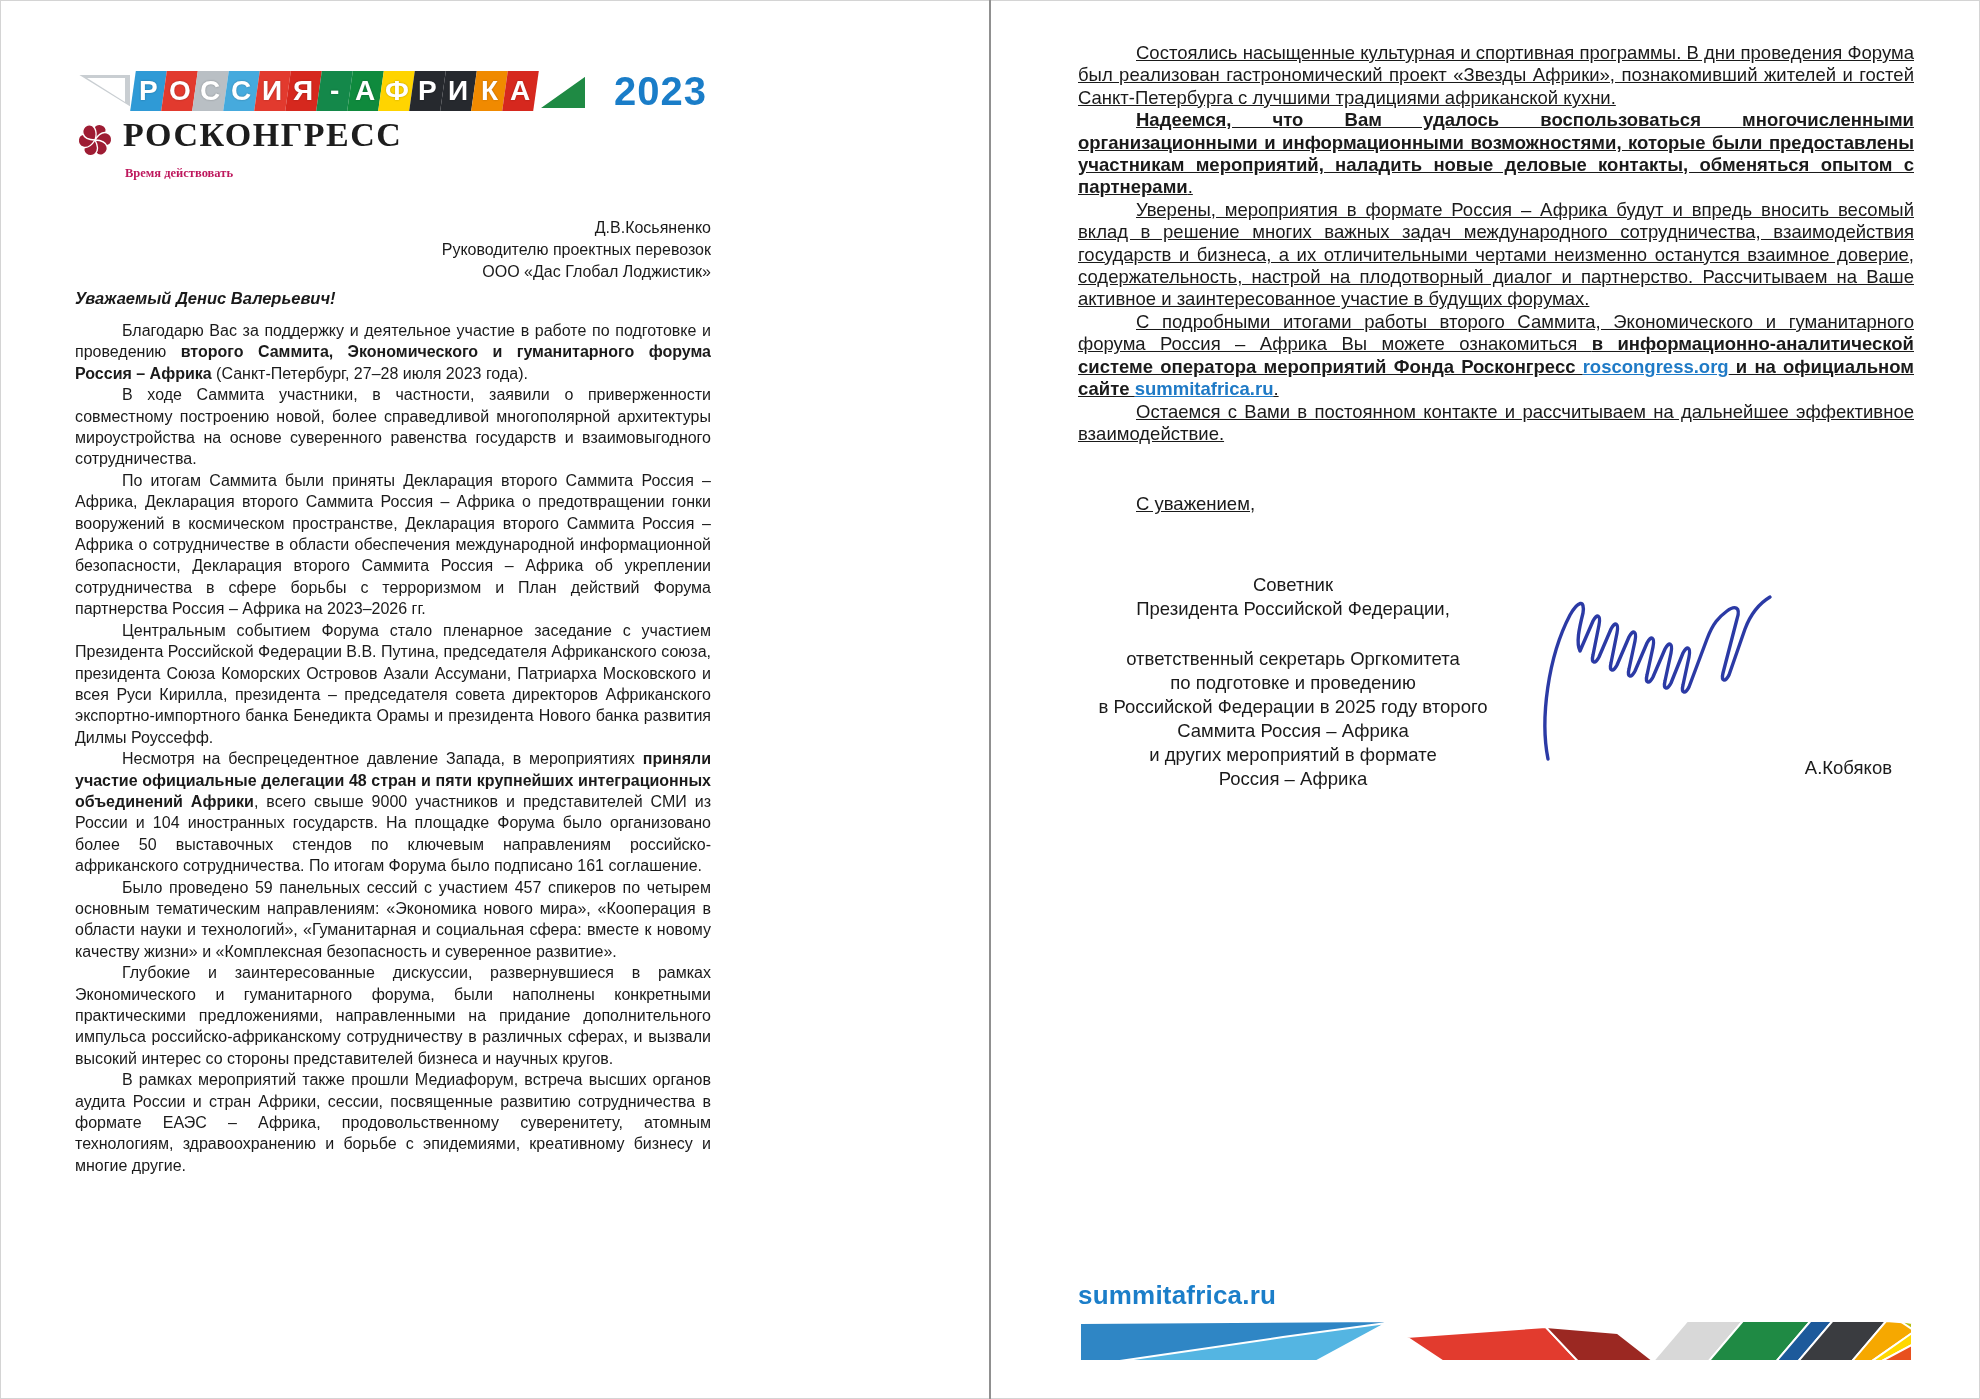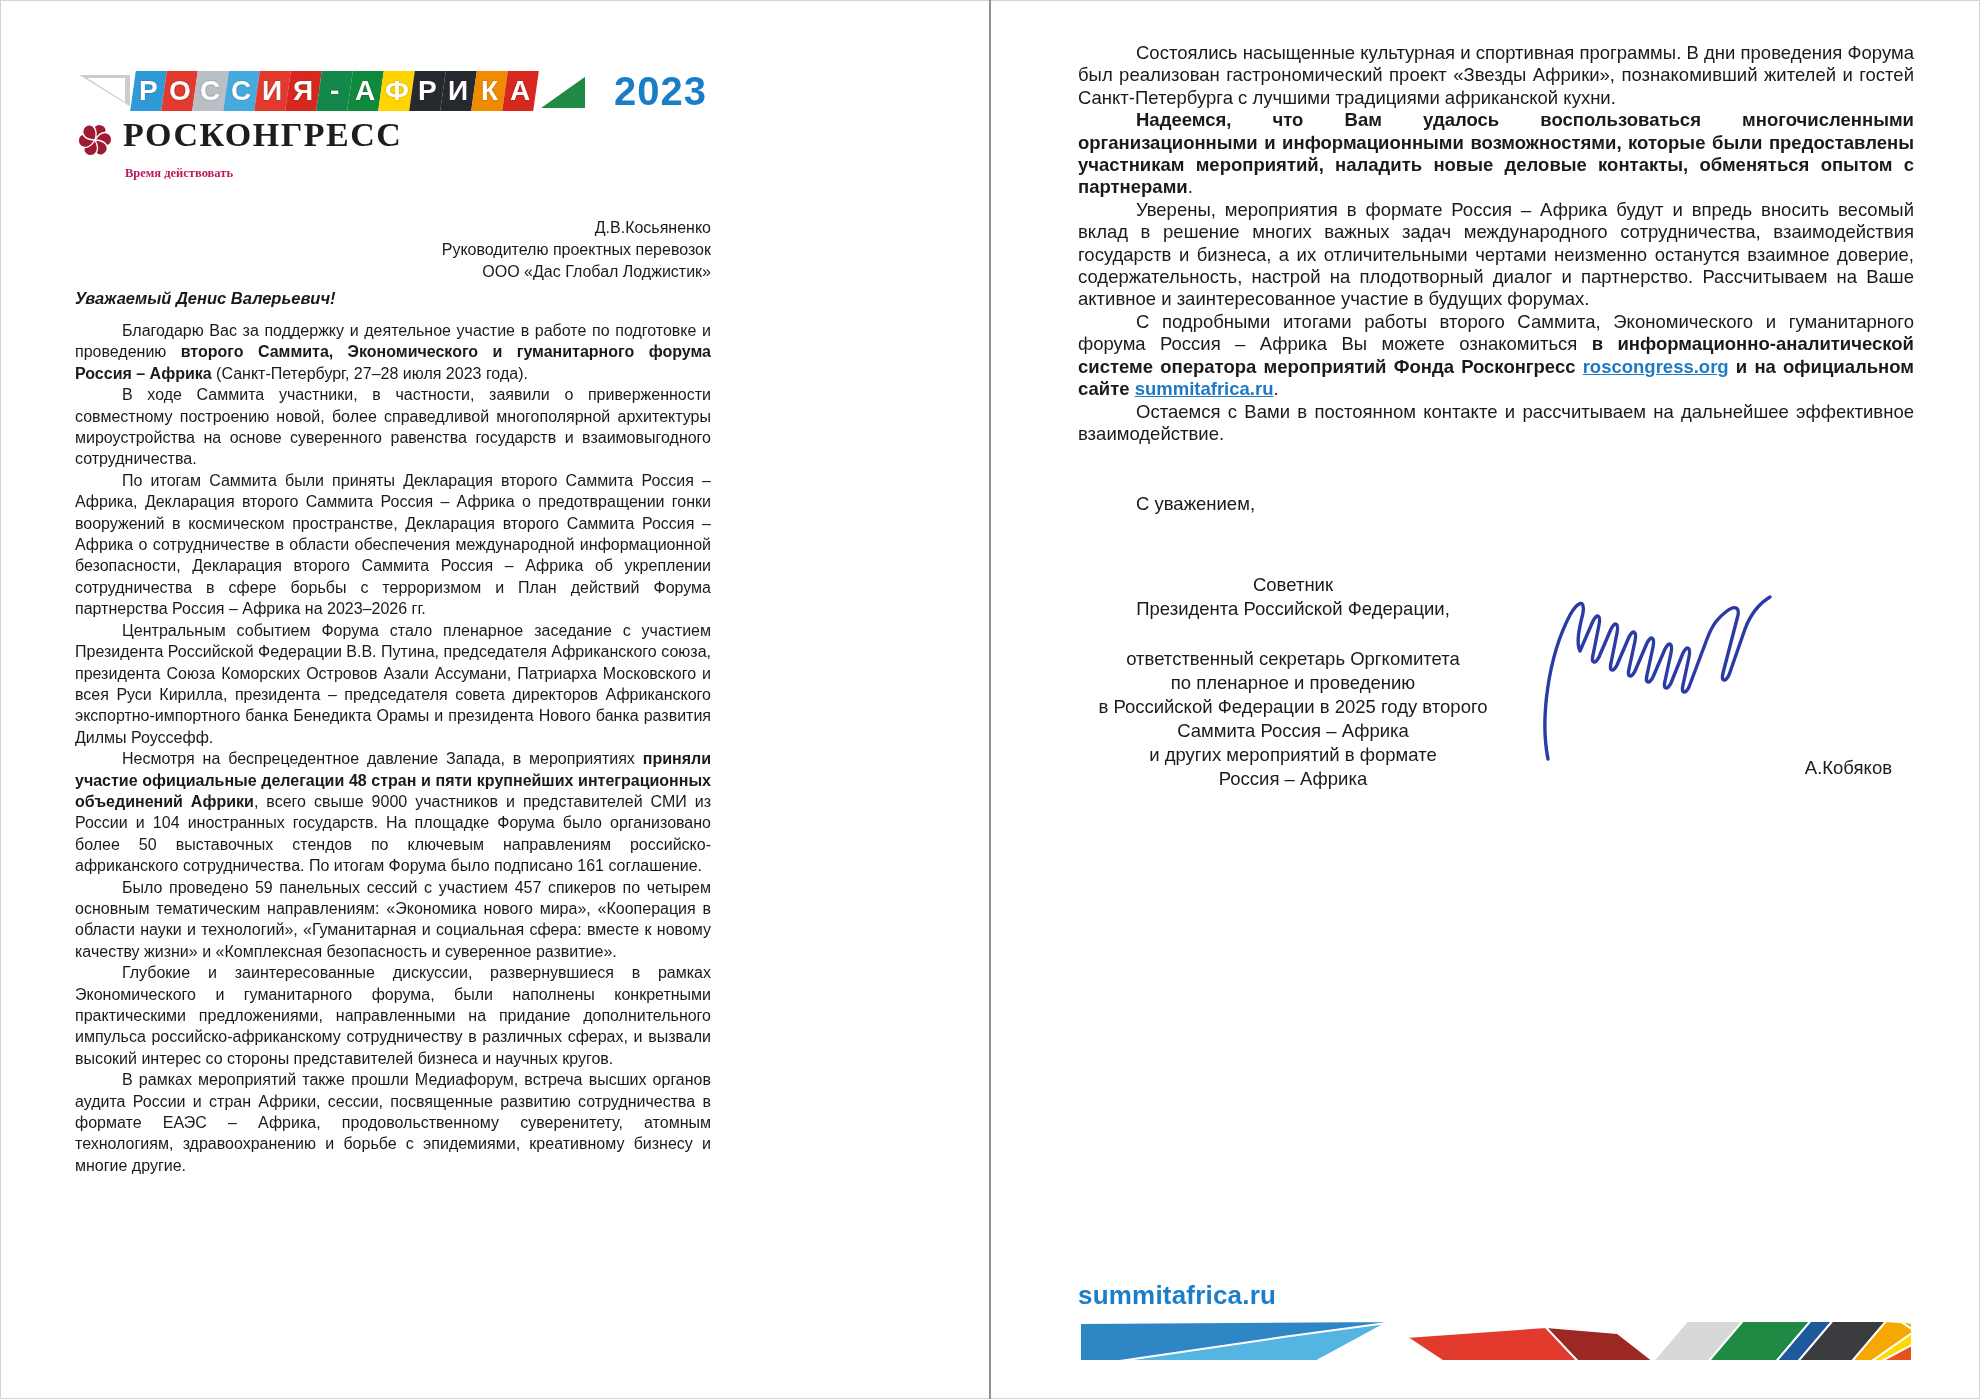--- a/index.html
+++ b/index.html
@@ -28,21 +28,21 @@
 
   .recipient{margin-top:36px;text-align:right;font-size:16px;line-height:22px;}
   .salutation{margin-top:6px;text-align:left;font-weight:bold;font-size:16.5px;font-style:italic;}
 
   .body1{margin-top:12px;font-size:16px;line-height:21.4px;text-align:justify;}
   .para{text-indent:47px;}
   .b{font-weight:bold;}
   .lnk{text-decoration:underline;cursor:pointer;}
 
   
-  .page2{position:absolute;left:1078px;top:0;width:836px;height:1124px;}
+  .page2{position:absolute;left:1078px;top:0;width:836px;height:1124px;text-decoration:underline;}
   .body2{padding-top:42px;font-size:18.5px;line-height:22.4px;text-align:justify;}
   .body2 .para{text-indent:58px;}
   .closing{margin-top:48px;font-size:18.5px;text-indent:58px;}
   .sig-area{position:relative;height:340px;margin-top:30px;font-size:18.5px;}
   .sig-left{position:absolute;left:0;top:28px;width:430px;text-align:center;line-height:24px;}
   .sig-block2{margin-top:26px;line-height:24px;}
   .sig-svg{position:absolute;left:452px;top:30px;}
   .sig-name{position:absolute;right:22px;top:212px;font-size:18.5px;}
 
   .site{position:absolute;left:0;top:1280px;font-size:26px;font-weight:bold;letter-spacing:.2px;}
@@ -133,21 +133,21 @@
     <div class="closing">С уважением,</div>
 
     <div class="sig-area">
       <div class="sig-left">
         <div>
             <div>Советник</div>
             <div>Президента Российской Федерации,</div>
           </div>
         <div class="sig-block2">
             <div>ответственный секретарь Оргкомитета</div>
-            <div>по пленарное и проведению</div>
+            <div>по подготовке и проведению</div>
             <div>в Российской Федерации в 2025 году второго</div>
             <div>Саммита Россия – Африка</div>
             <div>и других мероприятий в формате</div>
             <div>Россия – Африка</div>
           </div>
       </div>
       <svg class="sig-svg" width="270" height="190" viewBox="0 0 270 190">
         <path id="sig-path" fill="none" stroke="#2b3aa5" stroke-width="3.4" stroke-linecap="round" stroke-linejoin="round" d="M18,184 C10,144 18,82 40,40 C48,26 55,24 53,38 C49,54 46,68 50,76 L63,46 C67,38 71,40 69,50 L63,80 C61,88 65,90 69,82 L81,54 C85,46 89,48 87,58 L81,88 C79,96 83,98 87,90 L99,62 C103,54 107,56 105,66 L99,94 C97,102 101,104 105,96 L117,68 C121,60 125,62 123,72 L117,100 C115,108 119,110 123,102 L135,74 C139,66 143,68 141,78 L135,106 C133,114 137,116 141,108 L153,78 C157,70 161,72 159,82 L153,110 C151,118 155,120 159,112 L177,64 C183,48 189,42 197,36 C205,30 211,32 207,44 L193,98 C191,106 195,108 199,100 L215,54 C221,38 230,28 240,22"></path>
       </svg>
       <div class="sig-name">А.Кобяков</div>

